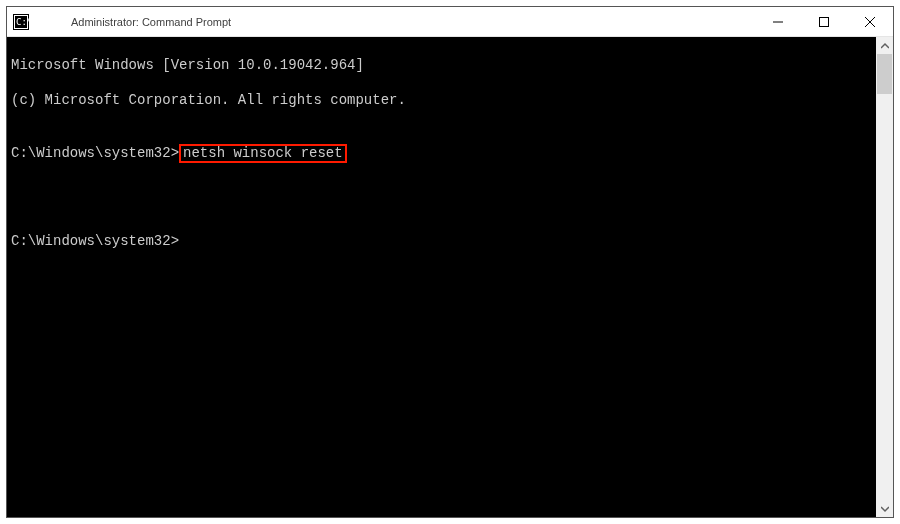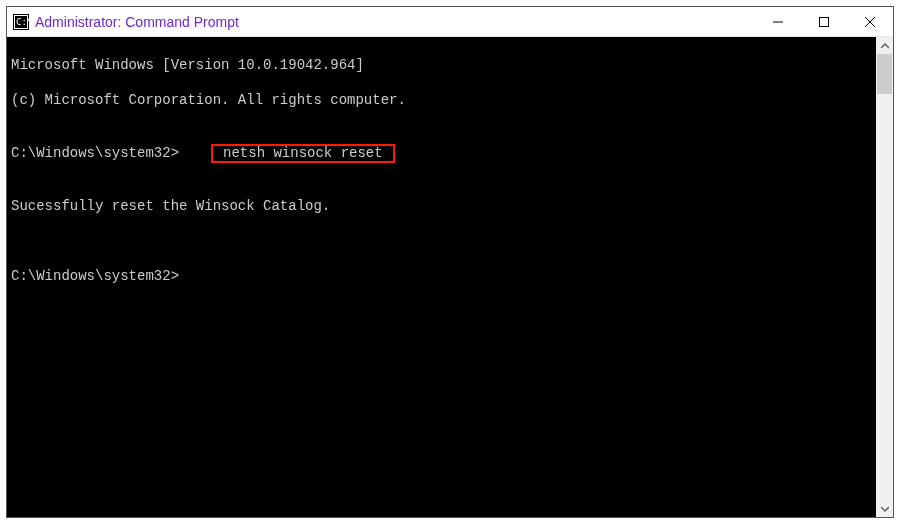--- a/index.html
+++ b/index.html
@@ -33,23 +33,24 @@
     .titlebar-icon {
       width: 16px;
       height: 16px;
       margin-right: 6px;
       display: flex;
       align-items: center;
       justify-content: center;
     }
     .titlebar-icon svg { width: 16px; height: 16px; }
     .titlebar-title {
-      font-size: 14px;
-      color: #6d28d9;
+      font-size: 11px;
+      color: #404040;
       flex: 1;
+      margin-left: 36px;
     }
     .titlebar-controls {
       display: flex;
       height: 100%;
     }
     .titlebar-btn {
       width: 46px;
       height: 100%;
       display: flex;
       align-items: center;
@@ -71,24 +72,23 @@
       color: #ccc;
       font-family: Consolas, "Courier New", monospace;
       font-size: 14px;
       line-height: 1.25;
       padding: 2px 4px;
       white-space: pre;
       overflow: hidden;
     }
     .highlight-red {
       border: 2px solid #ff1a00;
-      padding: 0 10px;
+      padding: 0 2px;
       display: inline-block;
       line-height: 1.1;
-      margin-left: 32px;
     }
     .scrollbar {
       width: 17px;
       background: #f0f0f0;
       position: relative;
     }
     .scroll-arrow {
       position: absolute;
       width: 100%;
       height: 17px;
@@ -143,21 +143,20 @@
       </button>
     </div>
   </div>
   <div class="content-wrap">
     <div class="terminal">
 <span class="terminal-line">Microsoft Windows [Version 10.0.19042.964]</span>
 <span class="terminal-line">(c) Microsoft Corporation. All rights computer.</span>
 <span class="terminal-line"></span>
 <span class="terminal-line"><span>C:\Windows\system32&gt;</span><span class="highlight-red">netsh winsock reset</span></span>
 <span class="terminal-line"></span>
-<span class="terminal-line">Sucessfully reset the Winsock Catalog.</span>
 <span class="terminal-line"></span>
 <span class="terminal-line"></span>
 <span class="terminal-line">C:\Windows\system32&gt;</span>
     </div>
     <div class="scrollbar">
       <div class="scroll-arrow up">
         <svg viewBox="0 0 8 8">
             <path d="M0,6 L4,2 L8,6" fill="none" stroke="#606060" stroke-width="1.5"></path>
           </svg>
       </div>

